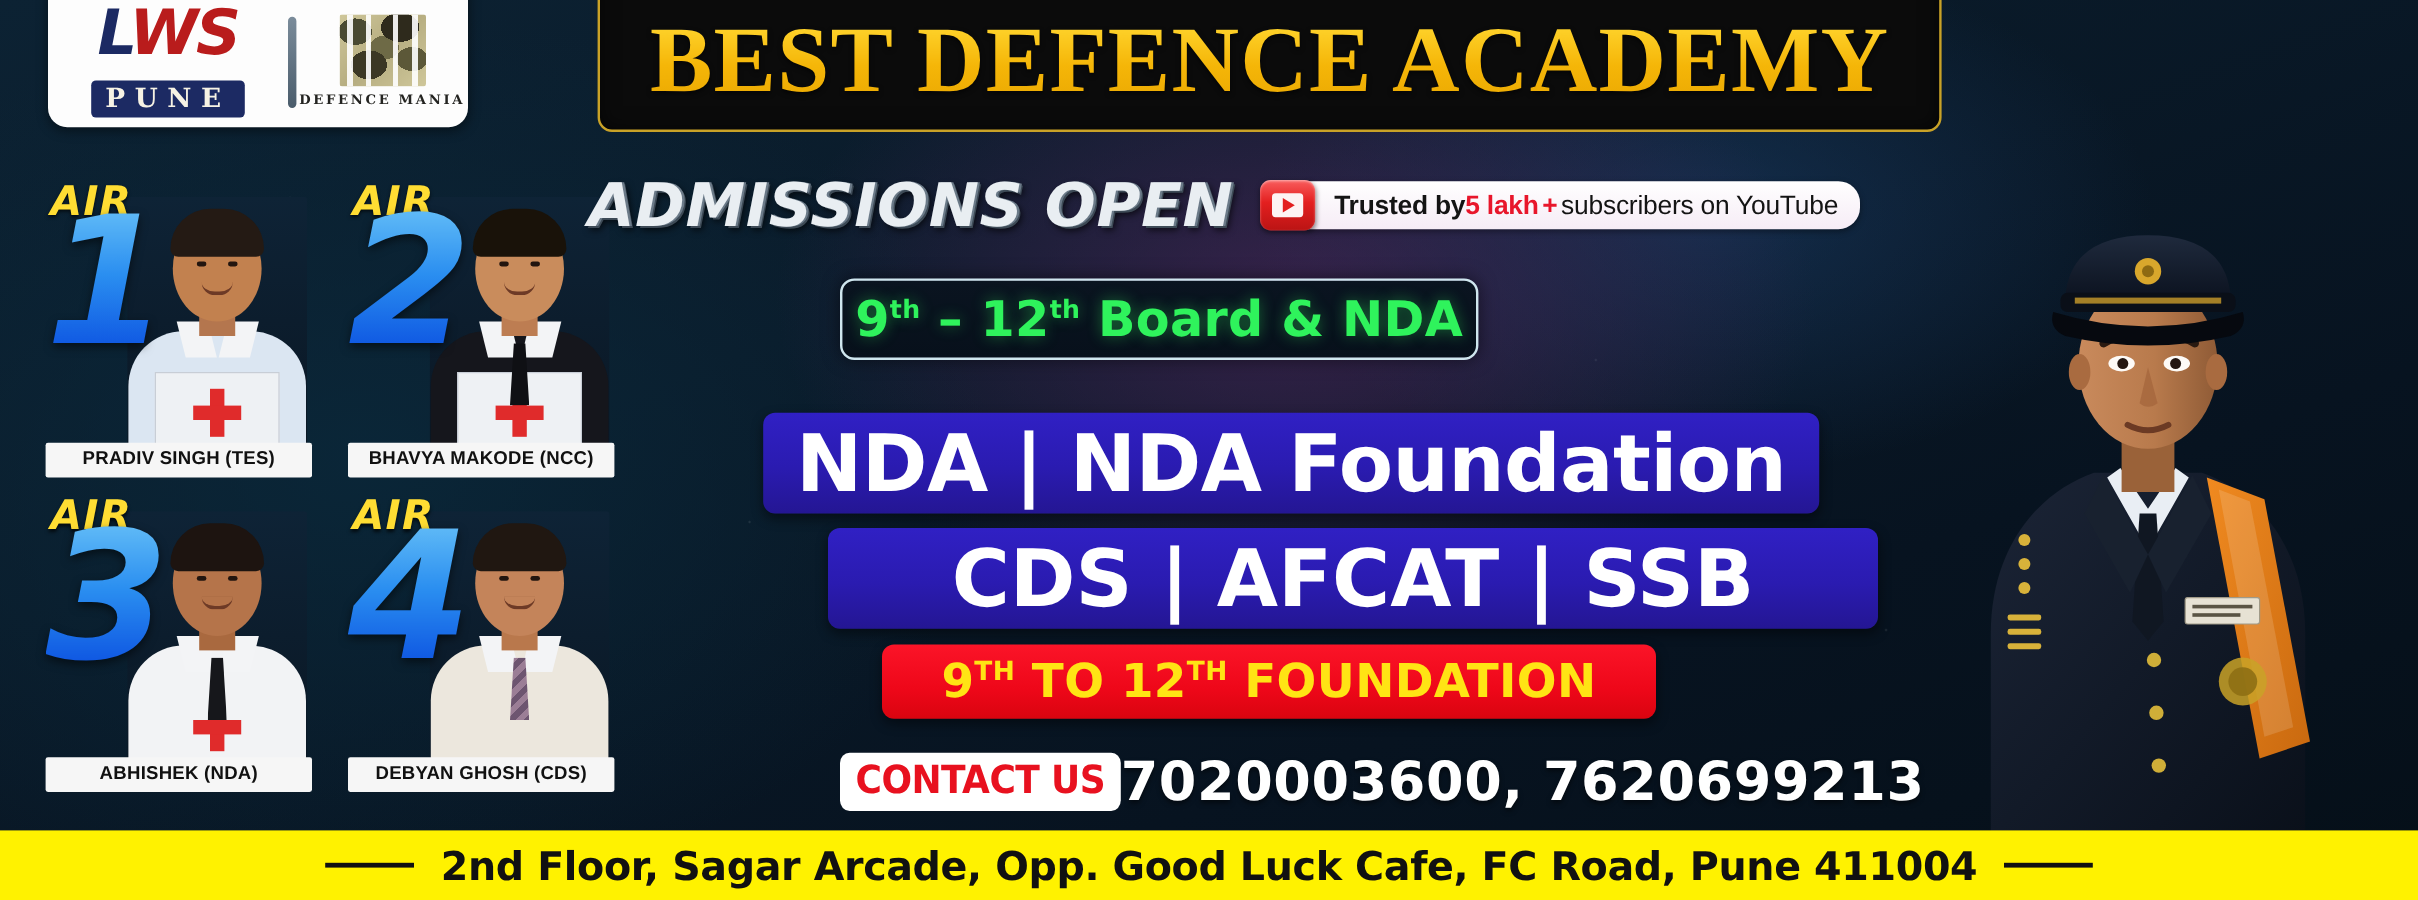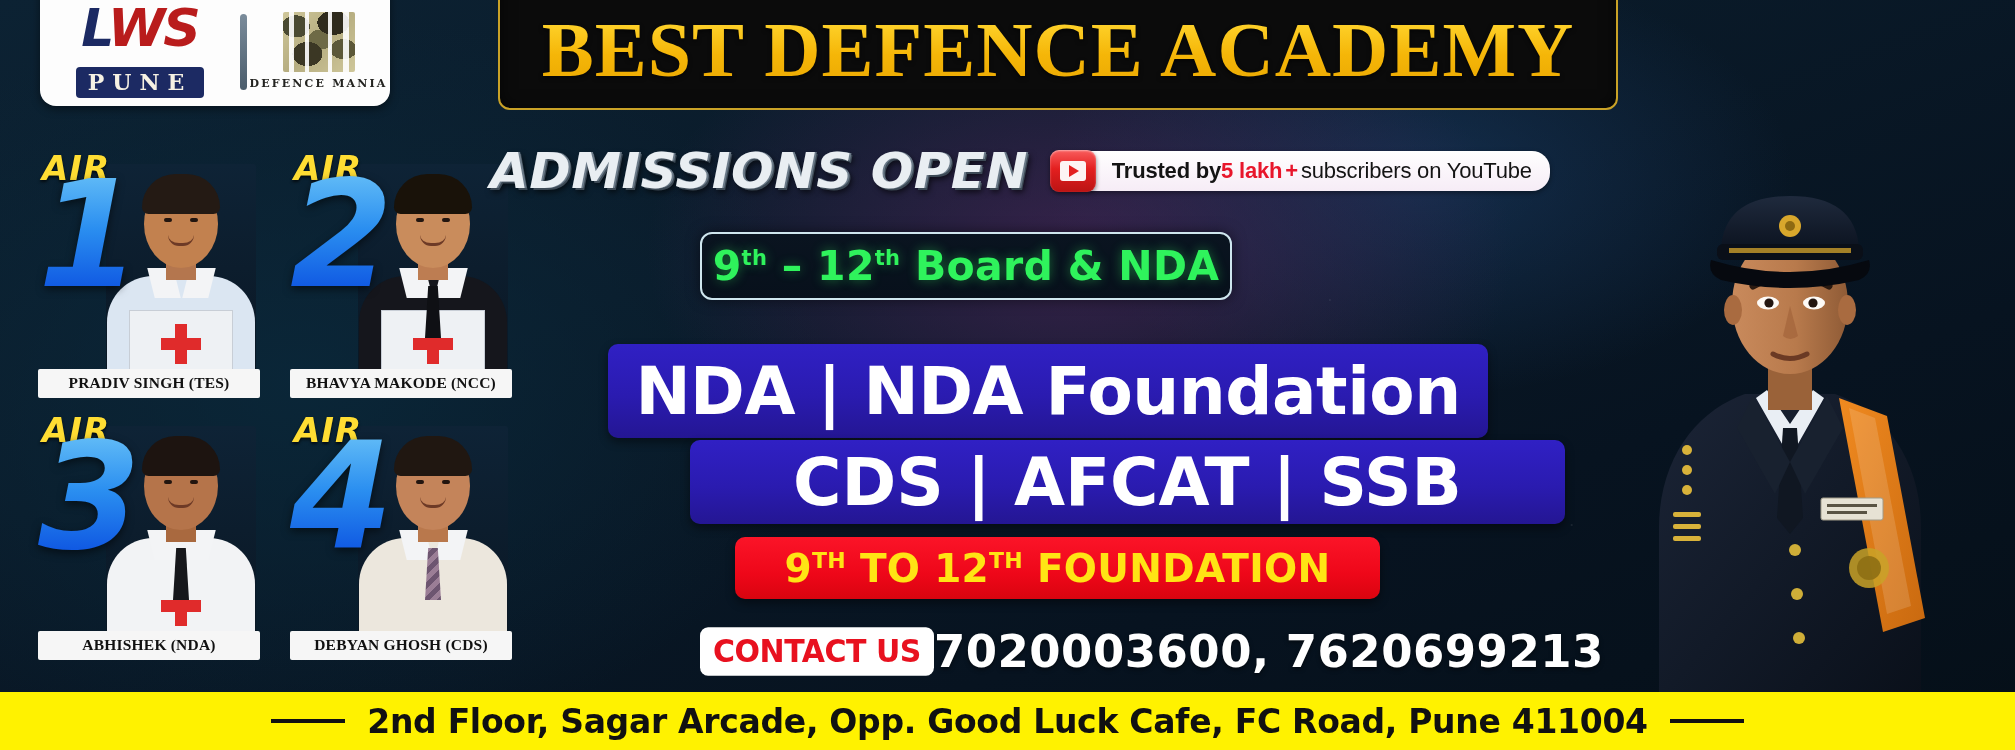--- a/index.html
+++ b/index.html
@@ -121,21 +121,20 @@
   .photo {
     position:absolute; right:6px; bottom:26px; width:150px; height:208px;
     border-radius:3px; overflow:hidden;
   }
   .name-plate {
     position:absolute; left:14px; right:2px; bottom:0; z-index:4;
     background:#f6f6f6; color:#111;
     font-size:15.5px; font-weight:bold; text-align:center;
     padding:5px 2px 6px; border-radius:2px; white-space:nowrap;
     letter-spacing:.2px;
-    font-family:Liberation Serif, serif;
   }
 
   
   .stu { position:absolute; inset:0; }
   .stu .bg { position:absolute; inset:0; background:linear-gradient(180deg,#0e2336,#0a1724); }
   .stu .torso { position:absolute; left:50%; transform:translateX(-50%);
     bottom:0; width:148px; height:96px; border-radius:46px 46px 0 0; }
   .stu .neck { position:absolute; left:50%; transform:translateX(-50%);
     bottom:92px; width:30px; height:22px; background:#b4764e; }
   .stu .head { position:absolute; left:50%; transform:translateX(-50%);
@@ -219,21 +218,21 @@
     position:absolute;
     background:linear-gradient(180deg,#3020c4 0%,#2a1bb0 55%,#241693 100%);
     border-radius:10px;
     display:flex; align-items:center; justify-content:center;
     box-shadow:0 4px 10px rgba(0,0,0,.45);
   }
   .course-bar .txt {
     font-family:"DejaVu Sans", sans-serif; font-weight:bold; color:#ffffff;
     white-space:nowrap; letter-spacing:-.5px;
   }
-  #course-bar-1 { left:608px; top:344px; width:880px; height:94px; }
+  #course-bar-1 { left:636px; top:344px; width:880px; height:84px; }
   #course-bar-1 .txt { font-size:66px; }
   #course-bar-2 { left:690px; top:440px; width:875px; height:84px; }
   #course-bar-2 .txt { font-size:66px; letter-spacing:0; }
 
   #foundation-bar {
     position:absolute; left:735px; top:537px; width:645px; height:62px;
     background:linear-gradient(180deg,#fb1428 0%,#ee0719 60%,#d9040f 100%);
     border-radius:10px;
     display:flex; align-items:center; justify-content:center;
     box-shadow:0 4px 10px rgba(0,0,0,.45);

